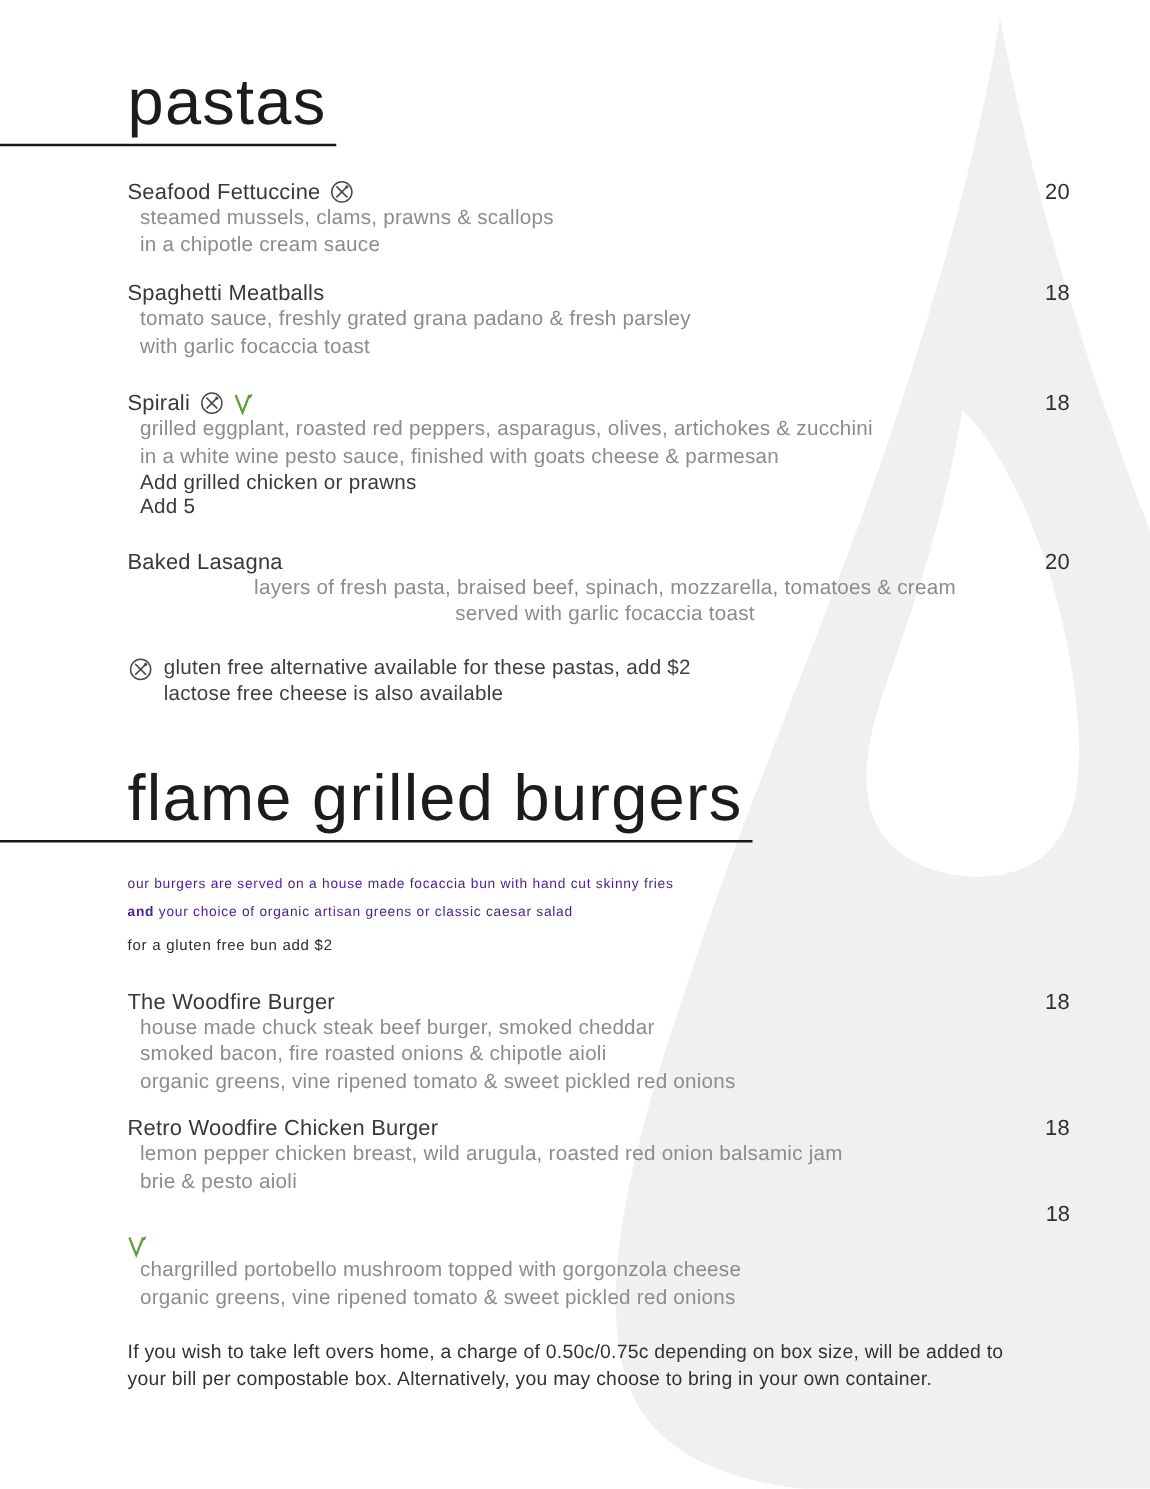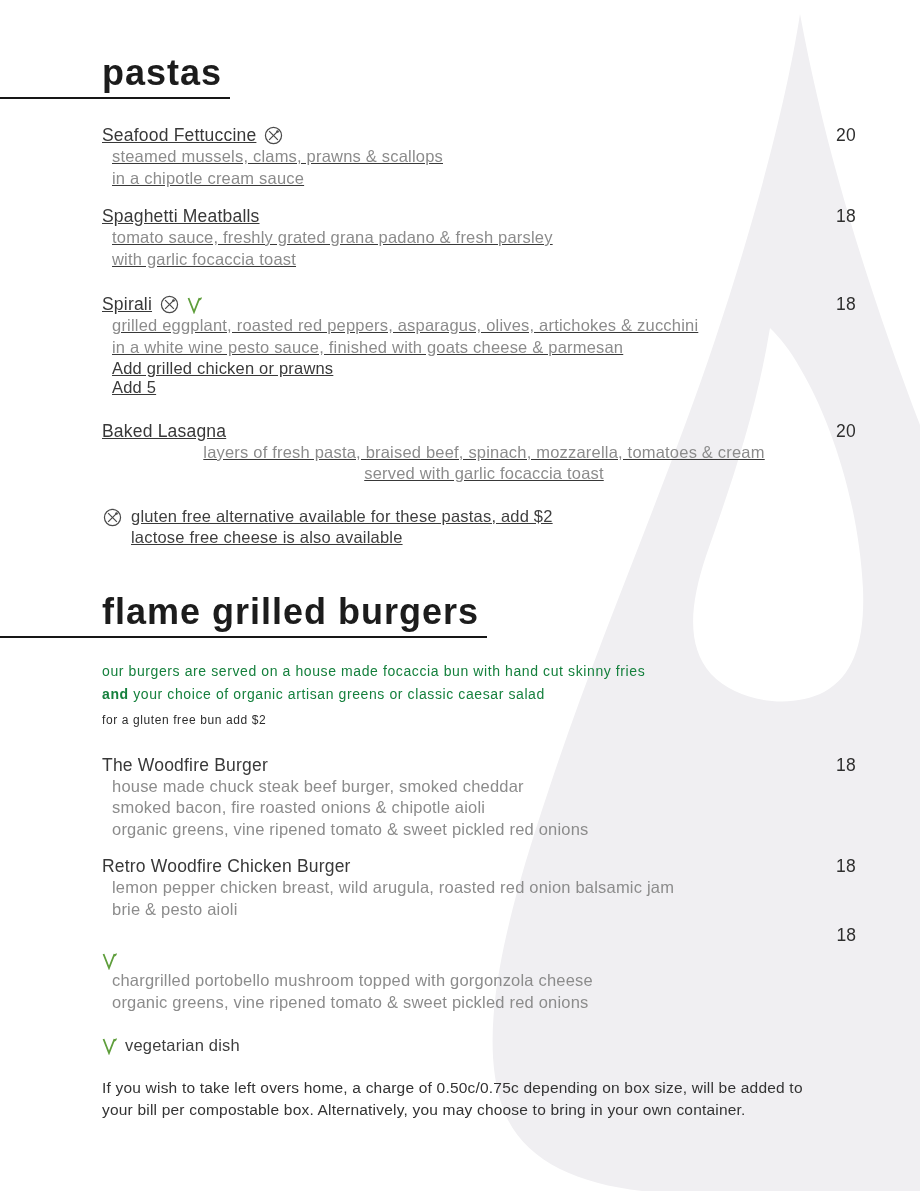--- a/index.html
+++ b/index.html
@@ -15,22 +15,22 @@
   .content  { position:relative; z-index:1; }
 
   
   .rule-head {
     width:max-content;
     padding:0 8px 3px 102px;
     border-bottom:2px solid #161616;
     margin-top:0;
   }
   .section-title {
-    font-weight:700;
-    font-size:36px;
+    font-weight:400;
+    font-size:52px;
     letter-spacing:1px;
     color:#1c1c1c;
     font-stretch:semi-condensed;
   }
 
   .inset { margin-left:102px; margin-right:64px; }
 
   .item { position:relative; }
   .name-row { display:flex; align-items:center; gap:7px; }
   .item-name { font-size:17.5px; color:#383838; letter-spacing:0.2px; }
@@ -43,21 +43,21 @@
   .addon-row {
     display:flex; justify-content:space-between;
     padding-left:10px; margin-top:0.5px;
     font-size:16.5px; color:#3a3a3a; letter-spacing:0.2px;flex-direction:column;
   }
   .orphan-price-row { text-align:right; font-size:17.5px; color:#2e2e2e; margin:5px 0 6px; }
 
   .icon-note { display:flex; align-items:flex-start; gap:8px; font-size:16.5px; color:#3f3f3f; }
   .icon-note .lines div { line-height:21.5px; letter-spacing:0.2px; }
 
-  .intro { font-size:14px; color:#15803d; letter-spacing:0.6px; line-height:23px; }
+  .intro { font-size:11px; color:#4c1d95; letter-spacing:0.6px; line-height:23px; }
   .intro .bold { font-weight:700; }
   .intro-small { font-size:12px; color:#2c2c2c; letter-spacing:0.6px; margin-top:7px; }
 
   .footer-note { font-size:15.5px; color:#333333; line-height:22px; letter-spacing:0.2px; }
 
   svg.gf  { width:21px; height:21px; flex:0 0 auto; }
   svg.veg { width:15px; height:18px; flex:0 0 auto; }
 
   
   .s-pastas   { padding-top:52px; }
@@ -91,21 +91,21 @@
   </svg>
 </div>
 
 <div class="content">
 
   <section class="s-pastas">
     <div class="rule-head">
       <span class="section-title">pastas</span>
     </div>
 
-    <div class="inset" style="margin-top:26px;text-decoration:underline;">
+    <div class="inset" style="margin-top:26px;">
 
       <div class="item mb-item">
         <div class="name-row">
           <span class="item-name">Seafood Fettuccine</span>
           <svg class="gf" viewBox="0 0 24 24">
             <circle cx="12" cy="12" r="9.2" fill="none" stroke="#4a4a4a" stroke-width="1.4"></circle>
             <line x1="7" y1="7" x2="17" y2="17" stroke="#4a4a4a" stroke-width="1.4"></line>
             <line x1="17" y1="7" x2="7" y2="17" stroke="#4a4a4a" stroke-width="1.4"></line>
             <circle cx="16.6" cy="7.4" r="1.5" fill="#4a4a4a"></circle>
           </svg>
@@ -222,29 +222,20 @@
             <path d="M1.5 2 L7 16 L12.5 2" fill="none" stroke="#5f9e3c" stroke-width="1.8"></path>
             <path d="M11.2 4.5 C12.5 1.5, 14.5 1, 14.8 1.2 C15 3.2, 13.5 5, 11.2 4.5 Z" fill="#5f9e3c"></path>
           </svg>
         </div>
         <div class="desc">
           <div class="desc-line">chargrilled portobello mushroom topped with gorgonzola cheese</div>
           <div class="desc-line">organic greens, vine ripened tomato &amp; sweet pickled red onions</div>
         </div>
       </div>
 
-      <div class="icon-note">
-        <svg class="veg" style="margin-top:2px;" viewBox="0 0 15 18">
-          <path d="M1.5 2 L7 16 L12.5 2" fill="none" stroke="#5f9e3c" stroke-width="1.8"></path>
-          <path d="M11.2 4.5 C12.5 1.5, 14.5 1, 14.8 1.2 C15 3.2, 13.5 5, 11.2 4.5 Z" fill="#5f9e3c"></path>
-        </svg>
-        <div class="lines">
-          <div>vegetarian dish</div>
-        </div>
-      </div>
 
       <div class="footer-note" style="margin-top:20px;">
         <div>If you wish to take left overs home, a charge of 0.50c/0.75c depending on box size, will be added to</div>
         <div>your bill per compostable box. Alternatively, you may choose to bring in your own container.</div>
       </div>
     </div>
   </section>
 
 </div>
 

